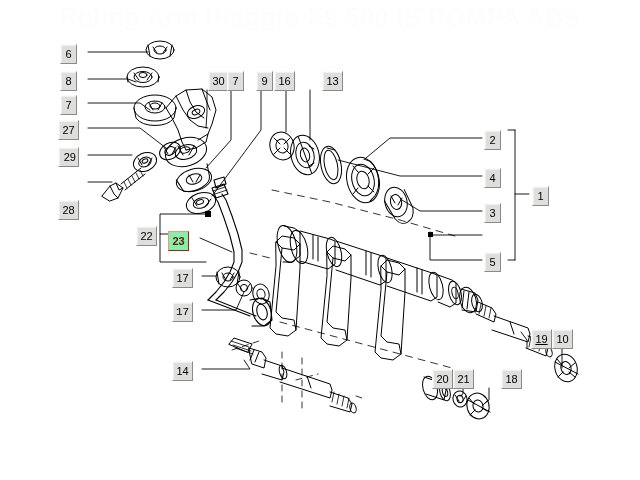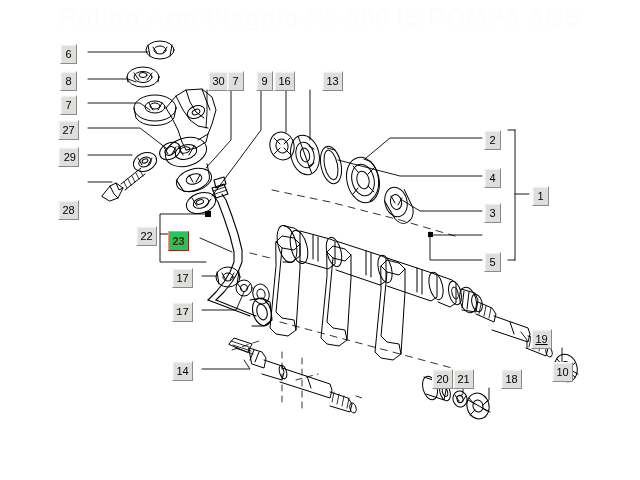--- a/index.html
+++ b/index.html
@@ -62,21 +62,21 @@
     color: #000000;
     text-align: center;
     line-height: 16px;
     height: 16px;
     box-sizing: content-box;
     padding: 1px 2px 1px 2px;
   }
   .callout.w1 { width: 11px; }
   .callout.w2 { width: 15px; }
   .callout.sel {
-    background: #22c55e;
+    background: #86efac;
     border-top: 1px solid #ff8f76;
     border-left: 1px solid #ff8f76;
     border-right: 1px solid #9c2410;
     border-bottom: 1px solid #9c2410;
     box-shadow: none;
     color: #6a1505;
     font-weight: bold;
   }
 </style>
 </head>
@@ -449,16 +449,16 @@
       <div class="callout w1" style="left: 484px; top: 252px;">5</div>
       <div class="callout w2" style="left: 136px; top: 226px;">22</div>
       <div class="callout w2 sel" style="left: 168px; top: 231px;">23</div>
       <div class="callout w2" style="left: 172px; top: 268px;">17</div>
       <div class="callout w2" style="left: 172px; top: 302px; font-family: Liberation Mono, monospace;">17</div>
       <div class="callout w2" style="left: 172px; top: 361px;">14</div>
       <div class="callout w2" style="left: 432px; top: 369px;">20</div>
       <div class="callout w2" style="left: 453px; top: 369px;">21</div>
       <div class="callout w2" style="left: 501px; top: 369px;">18</div>
       <div class="callout w2" style="left: 531px; top: 329px; text-decoration: underline;">19</div>
-      <div class="callout w2" style="left: 552px; top: 329px; margin-top: 33px;">10</div>
+      <div class="callout w2" style="left: 552px; top: 329px;">10</div>
     </div>
 
 </div>
 
 </body></html>

